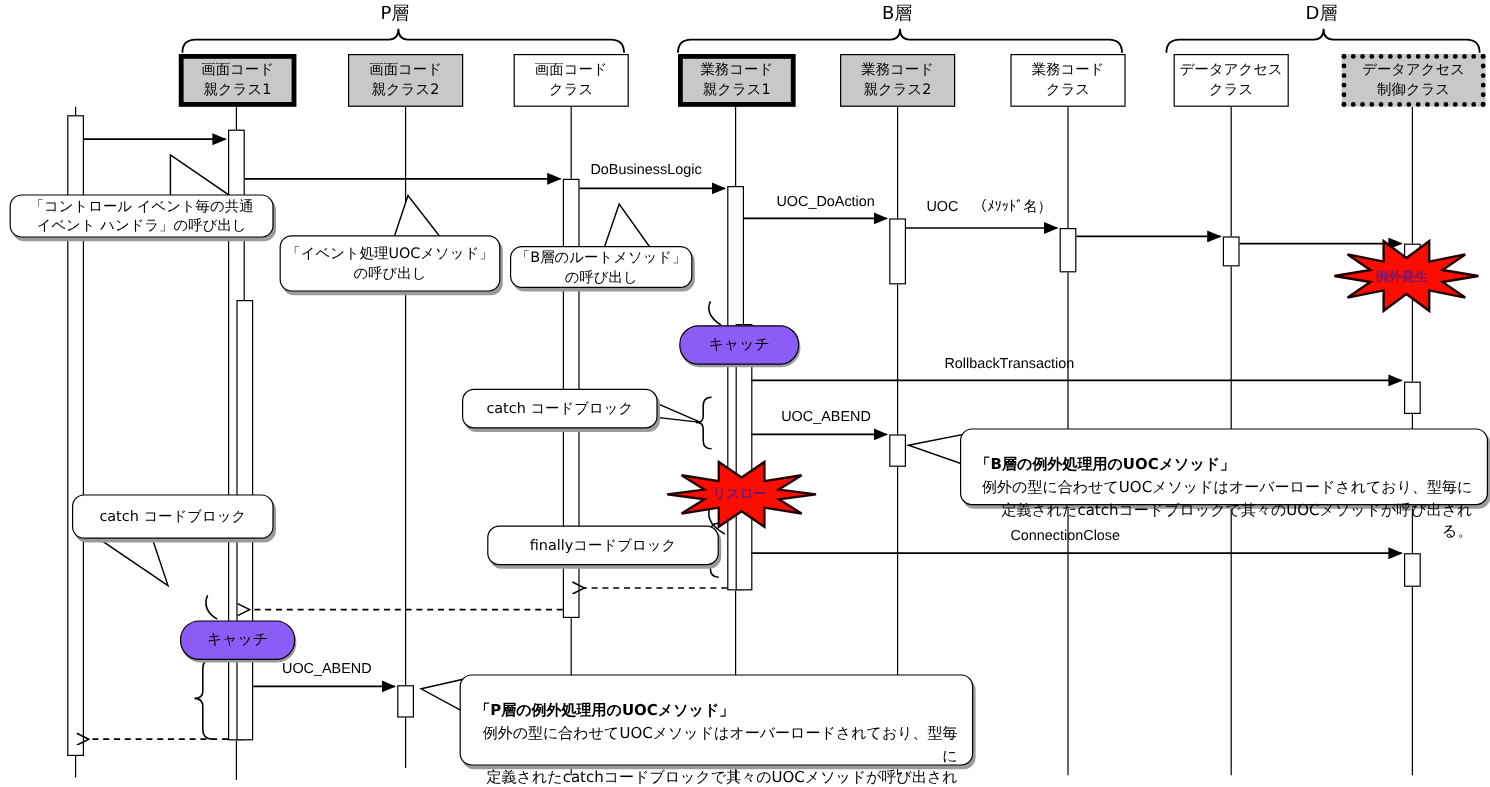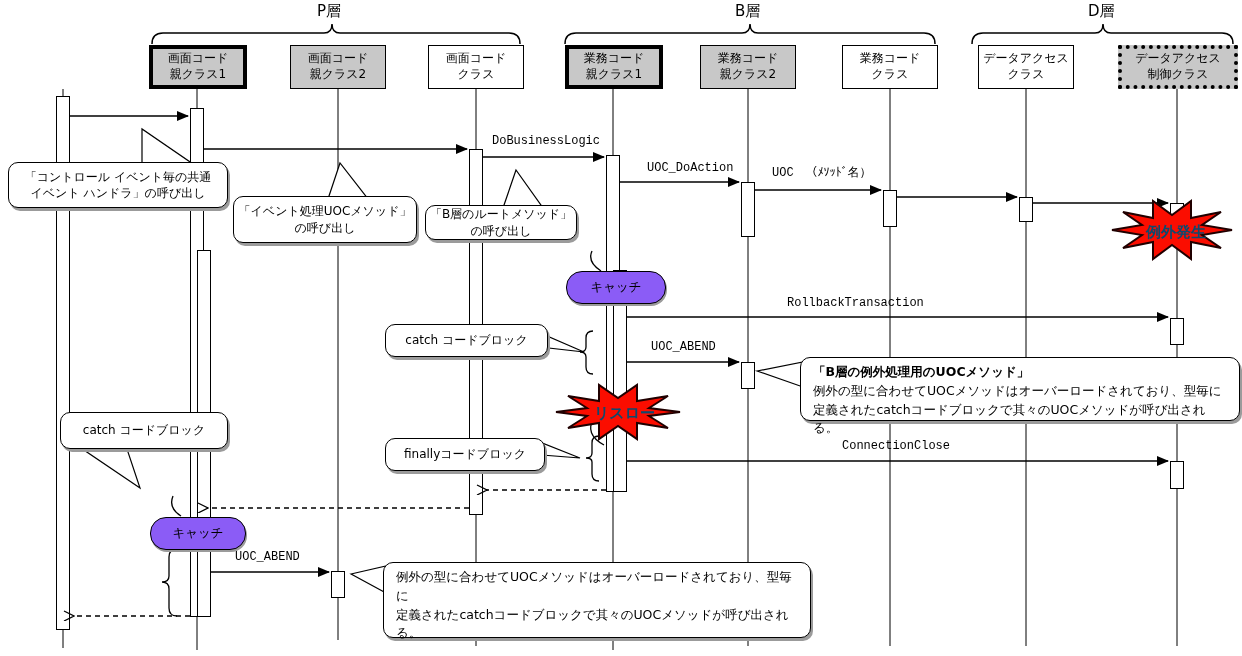--- a/index.html
+++ b/index.html
@@ -9,33 +9,33 @@
   .z0{z-index:0}.z2{z-index:2}
   .bar{position:absolute;width:14px;background:#ffffff;border:1px solid #000;box-sizing:border-box;z-index:1;}
   .head{position:absolute;top:45px;height:44px;background:#c8c8c8;border:1px solid #000;box-sizing:border-box;
         display:flex;align-items:center;justify-content:center;text-align:center;
         font-size:12px;line-height:1.3;white-space:pre-line;z-index:3;}
   .head.white{background:#ffffff;}
   .head.thick{border:4px solid #000;}
   .head.dashedb{border:4px dashed #000;}
   .head.dottedb{border:4px dotted #000;}
   .layerlabel{position:absolute;top:2px;font-size:15px;color:#000;z-index:3;white-space:nowrap;}
-  .msg{position:absolute;font-family:Liberation Mono, monospace;
+  .msg{position:absolute;font-family:Liberation Sans, sans-serif;
        font-size:12px;color:#000;z-index:3;white-space:nowrap;}
   .callout{position:absolute;background:#fff;border:1.3px solid #000;border-radius:10px;
            box-shadow:2px 3px 0 #9b9b9b;box-sizing:border-box;z-index:3;color:#000;}
   .callout.center{display:flex;align-items:center;justify-content:center;text-align:center;
                   font-size:12px;line-height:1.35;white-space:pre-line;}
-  .callout.note{padding:5px 12px;}
+  .callout.note{padding:20px 12px;}
   .callout .title{font-size:12.5px;font-weight:bold;line-height:1.5;}
-  .callout .body{font-size:12.5px;line-height:1.5;white-space:pre-line;}
+  .callout .body{font-size:12.5px;line-height:1.5;white-space:pre-line;text-align:right;}
   .bubble{position:absolute;background:#8b5cf6;border:1.4px solid #000;border-radius:16px;
           display:flex;align-items:center;justify-content:center;font-size:12.5px;
           box-shadow:1px 2px 0 #9b9b9b;z-index:3;}
-  .startext{position:absolute;font-size:15px;font-weight:bold;color:#0c4a6e;z-index:3;white-space:nowrap;}
+  .startext{position:absolute;font-size:11px;font-weight:bold;color:#701a75;z-index:3;white-space:nowrap;}
 </style>
 </head>
 <body>
 
 <div class="canvas">
 
   <svg class="svgabs z0" width="1242" height="656">
     <g stroke="#000" stroke-width="1">
       <line x1="63" y1="89" x2="63" y2="648"></line>
       <line x1="197" y1="89" x2="197" y2="650"></line>
@@ -145,36 +145,37 @@
 制御クラス</div>
 
   <div class="msg" style="left:492px;top:134px">DoBusinessLogic</div>
   <div class="msg" style="left:647px;top:161px">UOC_DoAction</div>
   <div class="msg" style="left:772px;top:164px">UOC　（ﾒｿｯﾄﾞ名）</div>
   <div class="msg" style="left:787px;top:296px">RollbackTransaction</div>
   <div class="msg" style="left:651px;top:340px">UOC_ABEND</div>
   <div class="msg" style="left:842px;top:439px">ConnectionClose</div>
   <div class="msg" style="left:235px;top:550px">UOC_ABEND</div>
 
-  <div class="callout center" style="left:8px;top:162px;width:220px;height:46px">「コントロール イベント毎の共通
+  <div class="callout center" style="left:8px;top:162px;width:220px;height:36px">「コントロール イベント毎の共通
 イベント ハンドラ」の呼び出し</div>
   <div class="callout center" style="left:233px;top:196px;width:184px;height:47px">「イベント処理UOCメソッド」
 の呼び出し</div>
   <div class="callout center" style="left:425px;top:205px;width:152px;height:35px">「B層のルートメソッド」
 の呼び出し</div>
   <div class="callout center" style="left:385px;top:324px;width:163px;height:33px">catch コードブロック</div>
-  <div class="callout center" style="left:385px;top:438px;width:160px;height:33px">finallyコードブロック</div>
+  <div class="callout center" style="left:406px;top:438px;width:193px;height:33px">finallyコードブロック</div>
   <div class="callout center" style="left:60px;top:412px;width:168px;height:37px">catch コードブロック</div>
 
   <div class="callout note" style="left:800px;top:357px;width:440px;height:64px">
     <div class="title">「B層の例外処理用のUOCメソッド」</div>
     <div class="body">例外の型に合わせてUOCメソッドはオーバーロードされており、型毎に
 定義されたcatchコードブロックで其々のUOCメソッドが呼び出される。</div>
   </div>
   <div class="callout note" style="left:383px;top:562px;width:428px;height:76px">
+    <div class="title">「P層の例外処理用のUOCメソッド」</div>
     <div class="body">例外の型に合わせてUOCメソッドはオーバーロードされており、型毎に
 定義されたcatchコードブロックで其々のUOCメソッドが呼び出される。</div>
   </div>
 
   <div class="bubble" style="left:566px;top:271px;width:98px;height:31px">キャッチ</div>
   <div class="bubble" style="left:150px;top:517px;width:94px;height:31px">キャッチ</div>
 
   <div class="startext" style="left:1146px;top:223px">例外発生</div>
   <div class="startext" style="left:594px;top:404px">リスロー</div>
 

